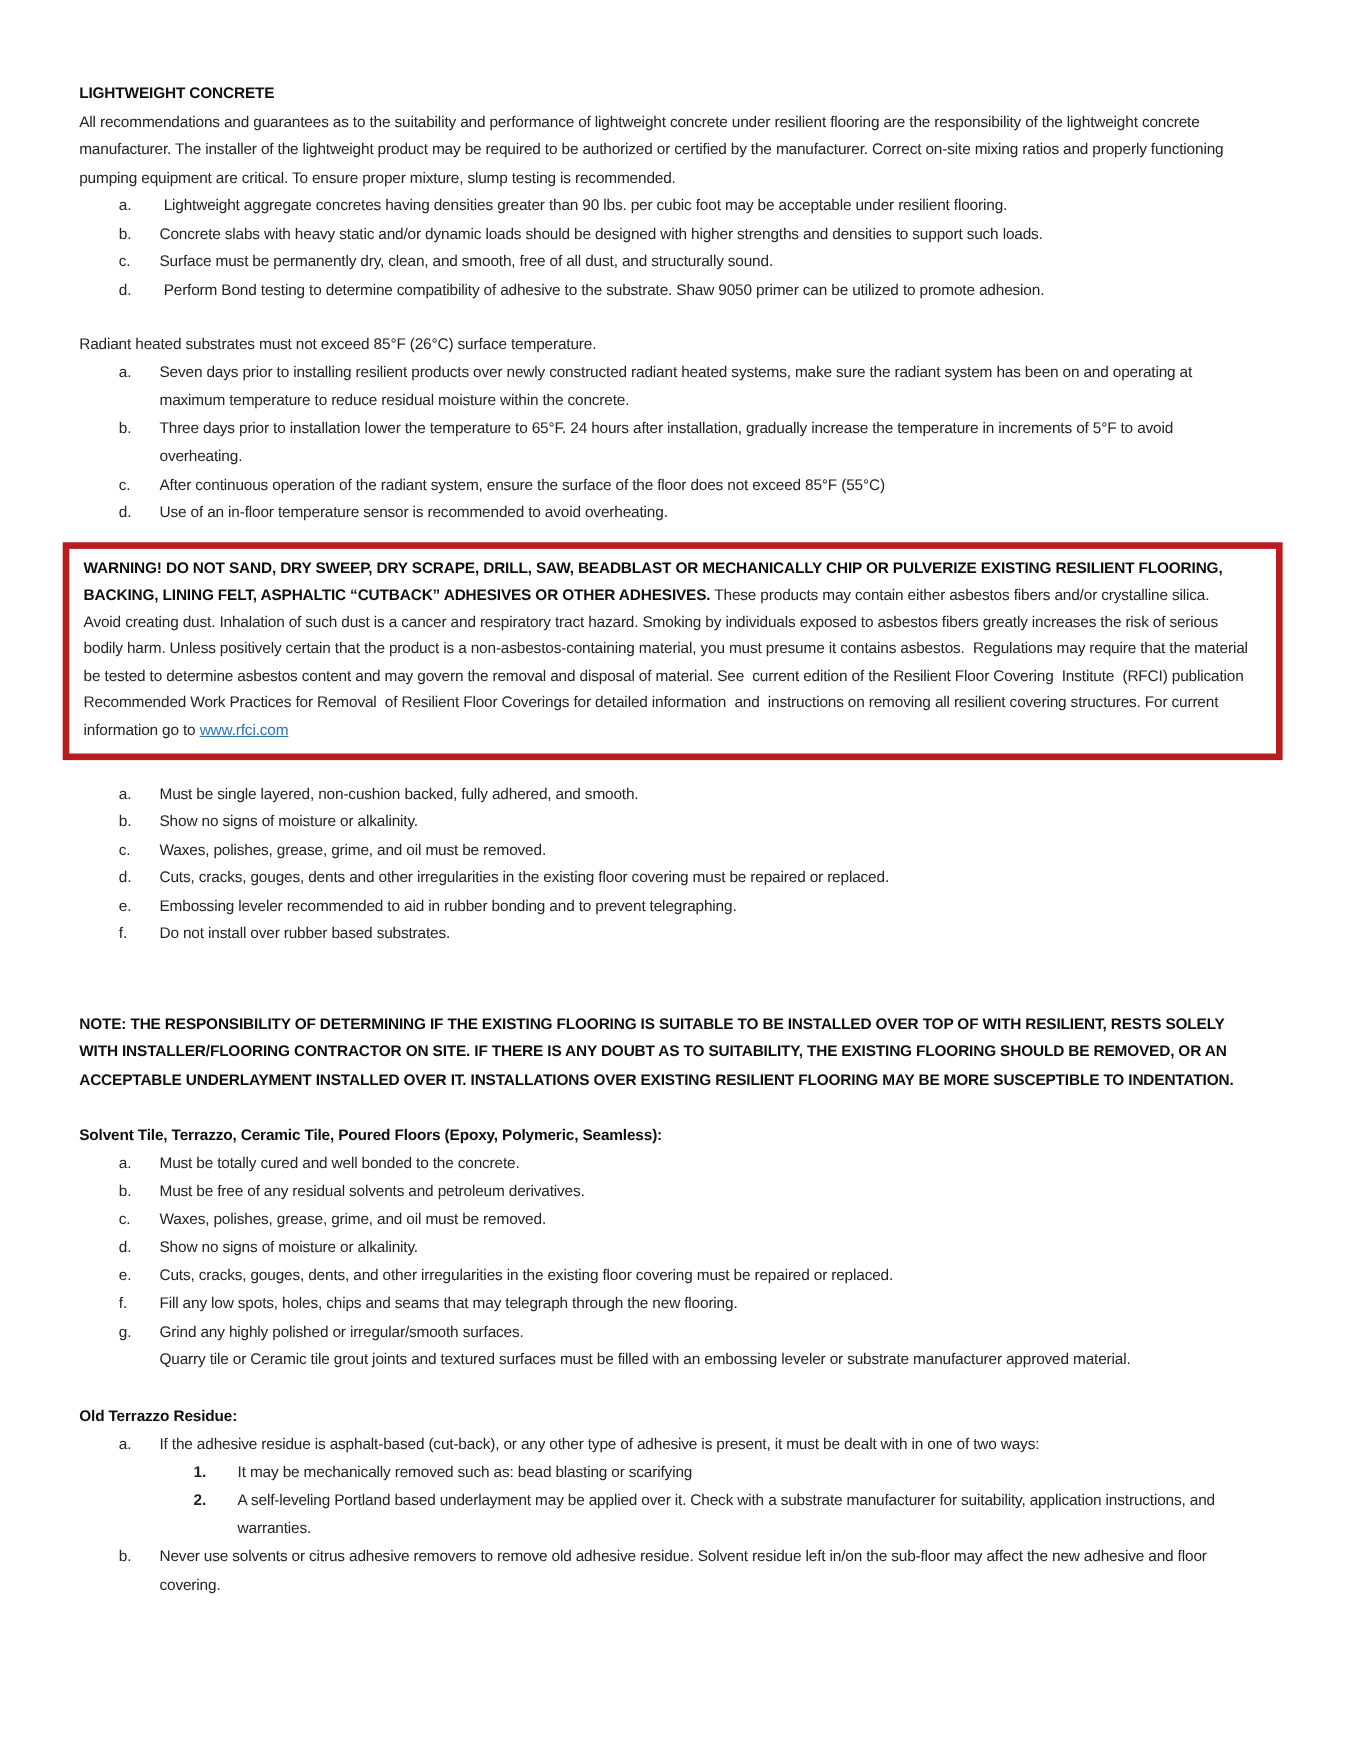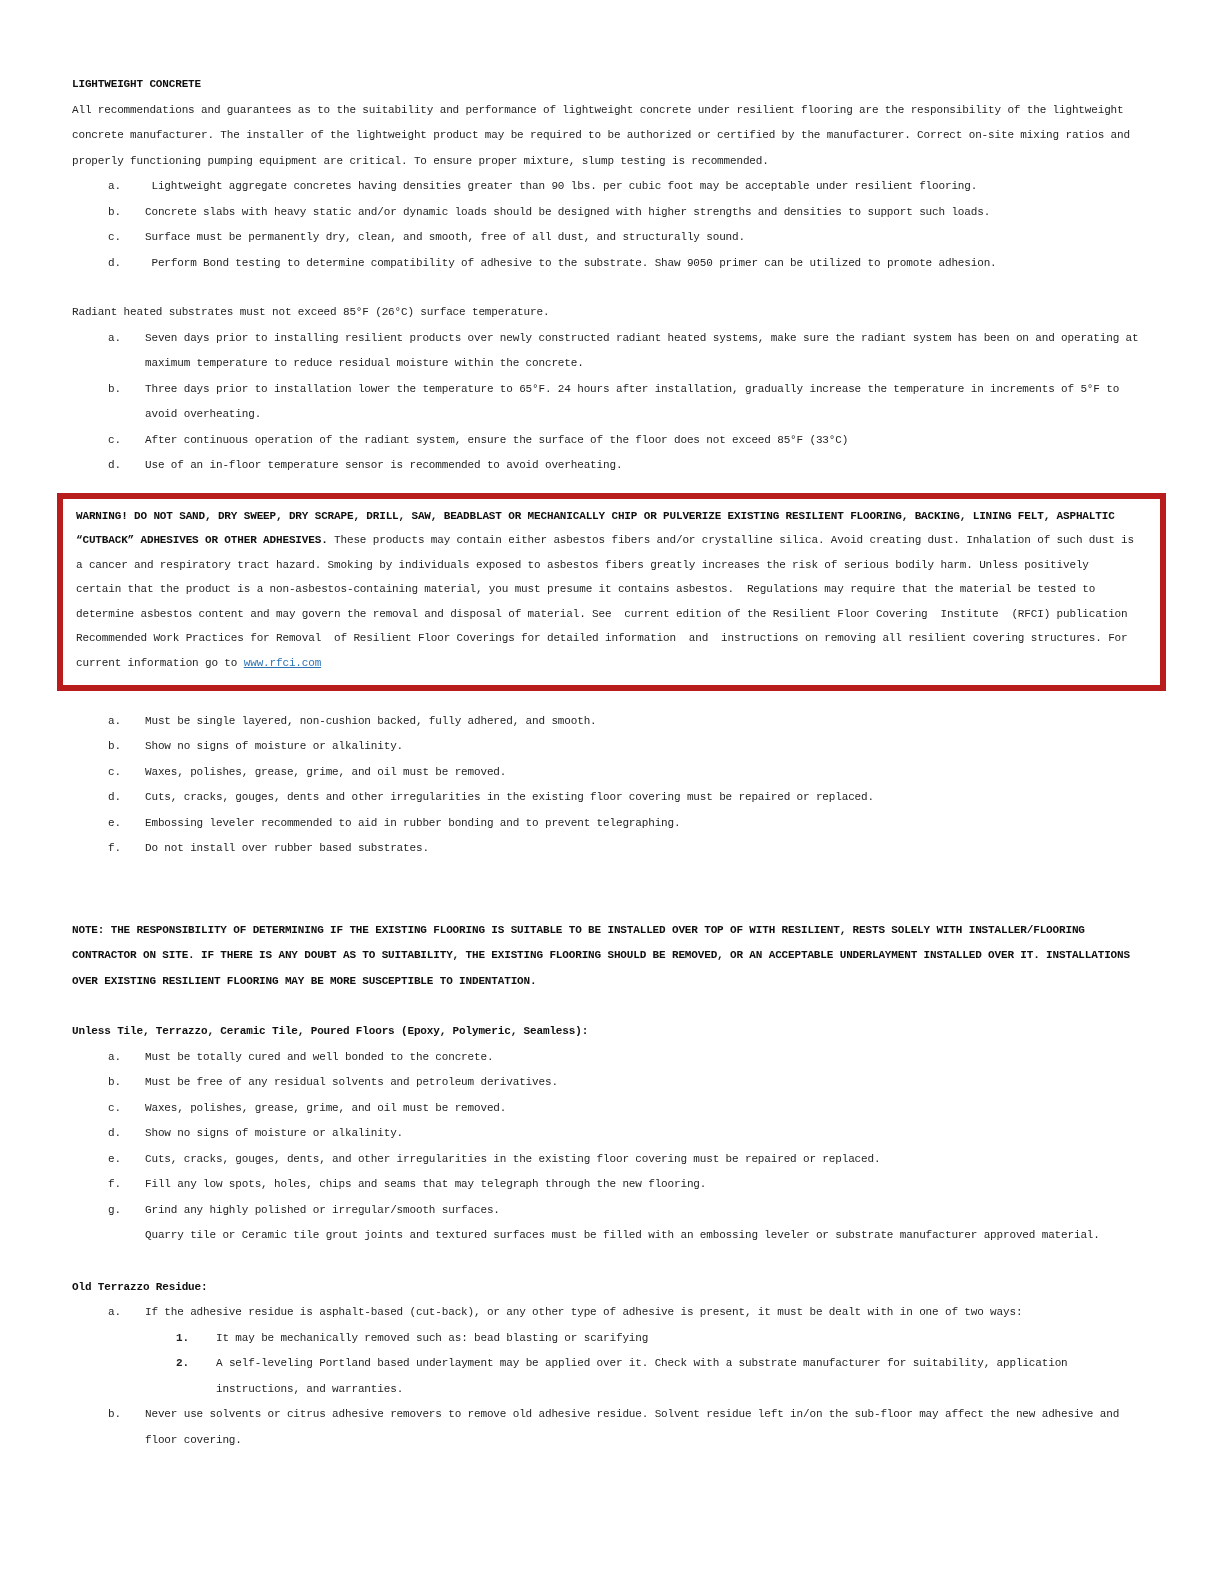--- a/index.html
+++ b/index.html
@@ -2,22 +2,22 @@
 <html><head>
 <meta charset="utf-8">
 <style>
   html,body{margin:0;padding:0;background:#ffffff;}
   .page{
     position:relative;
     width:1224px;height:1584px;
     box-sizing:border-box;
     padding:72px 84px 0 72px;
     background:#ffffff;
-    font-family:Liberation Mono, monospace;
-    font-size:11px;
+    font-family:Liberation Sans, sans-serif;
+    font-size:14px;
     line-height:25.5px;
     color:#232323;
     letter-spacing:-0.15px;
     overflow:hidden;
   }
   .h{font-weight:bold;color:#0f0f0f;}
   .p,.t,.m{white-space:pre-wrap;}
   .li{display:flex;}
   .li .m{flex:0 0 37px;margin-left:36px;}
   .li .t{flex:1;}
@@ -68,21 +68,21 @@
     <div class="li">
       <span class="m">a.</span>
       <span class="t">Seven days prior to installing resilient products over newly constructed radiant heated systems, make sure the radiant system has been on and operating at maximum temperature to reduce residual moisture within the concrete.</span>
     </div>
     <div class="li">
       <span class="m">b.</span>
       <span class="t">Three days prior to installation lower the temperature to 65°F. 24 hours after installation, gradually increase the temperature in increments of 5°F to avoid overheating.</span>
     </div>
     <div class="li">
       <span class="m">c.</span>
-      <span class="t">After continuous operation of the radiant system, ensure the surface of the floor does not exceed 85°F (33°C)</span>
+      <span class="t">After continuous operation of the radiant system, ensure the surface of the floor does not exceed 85°F (55°C)</span>
     </div>
     <div class="li">
       <span class="m">d.</span>
       <span class="t">Use of an in-floor temperature sensor is recommended to avoid overheating.</span>
     </div>
   </div>
 
   <div class="warning">
     <span class="wb p">WARNING! DO NOT SAND, DRY SWEEP, DRY SCRAPE, DRILL, SAW, BEADBLAST OR MECHANICALLY CHIP OR PULVERIZE EXISTING RESILIENT FLOORING, BACKING, LINING FELT, ASPHALTIC “CUTBACK” ADHESIVES OR OTHER ADHESIVES.</span><span class="p"> These products may contain either asbestos fibers and/or crystalline silica. Avoid creating dust. Inhalation of such dust is a cancer and respiratory tract hazard. Smoking by individuals exposed to asbestos fibers greatly increases the risk of serious bodily harm. Unless positively certain that the product is a non-asbestos-containing material, you must presume it contains asbestos.  Regulations may require that the material be tested to determine asbestos content and may govern the removal and disposal of material. See  current edition of the Resilient Floor Covering  Institute  (RFCI) publication Recommended Work Practices for Removal  of Resilient Floor Coverings for detailed information  and  instructions on removing all resilient covering structures. For current information go to </span><a class="link">www.rfci.com</a>
   </div>
@@ -110,21 +110,21 @@
     </div>
     <div class="li">
       <span class="m">f.</span>
       <span class="t">Do not install over rubber based substrates.</span>
     </div>
   </div>
 
   <div class="p note">NOTE: THE RESPONSIBILITY OF DETERMINING IF THE EXISTING FLOORING IS SUITABLE TO BE INSTALLED OVER TOP OF WITH RESILIENT, RESTS SOLELY WITH INSTALLER/FLOORING CONTRACTOR ON SITE. IF THERE IS ANY DOUBT AS TO SUITABILITY, THE EXISTING FLOORING SHOULD BE REMOVED, OR AN ACCEPTABLE UNDERLAYMENT INSTALLED OVER IT. INSTALLATIONS OVER EXISTING RESILIENT FLOORING MAY BE MORE SUSCEPTIBLE TO INDENTATION.</div>
 
   <div class="sec sec-quarry">
-    <div class="h">Unless Tile, Terrazzo, Ceramic Tile, Poured Floors (Epoxy, Polymeric, Seamless):</div>
+    <div class="h">Solvent Tile, Terrazzo, Ceramic Tile, Poured Floors (Epoxy, Polymeric, Seamless):</div>
     <div class="li">
       <span class="m">a.</span>
       <span class="t">Must be totally cured and well bonded to the concrete.</span>
     </div>
     <div class="li">
       <span class="m">b.</span>
       <span class="t">Must be free of any residual solvents and petroleum derivatives.</span>
     </div>
     <div class="li">
       <span class="m">c.</span>

